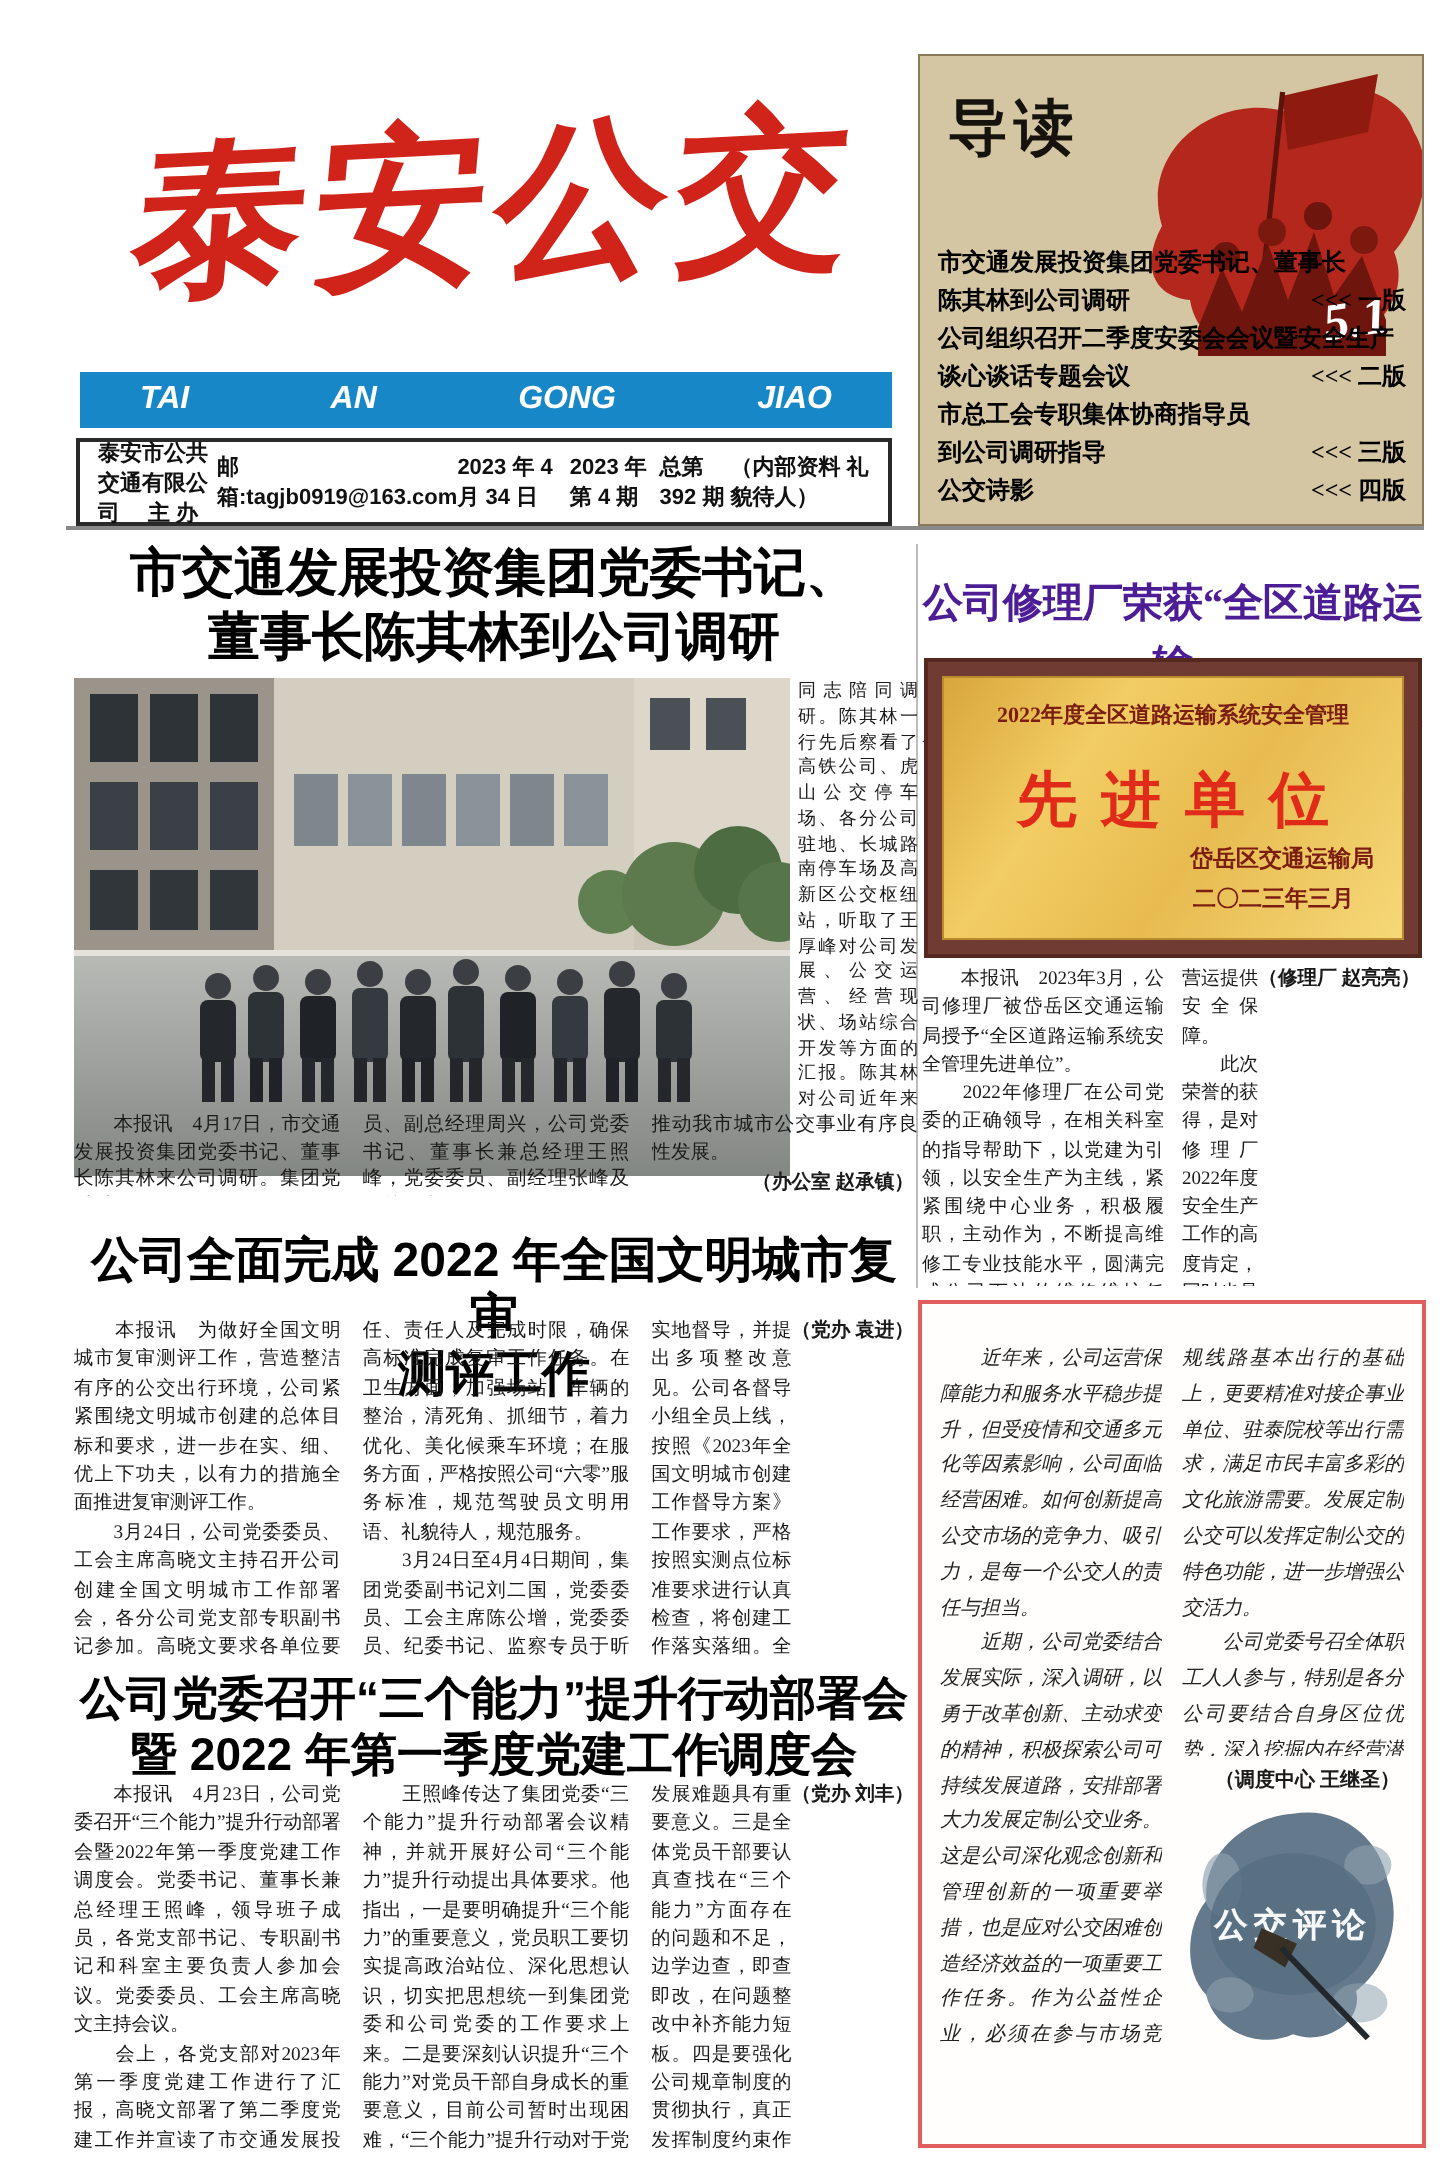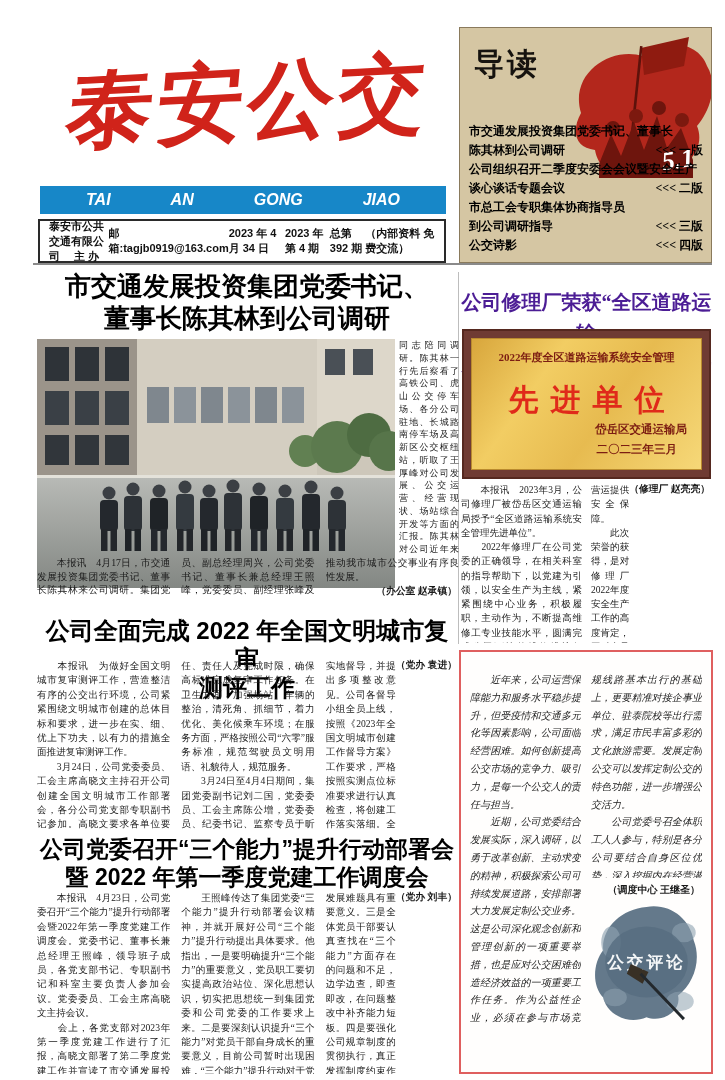--- a/index.html
+++ b/index.html
@@ -5,21 +5,21 @@
   * { margin:0; padding:0; box-sizing:border-box; }
   body { background:#e8e8e8; font-family:"Liberation Serif","DejaVu Serif",serif; }
   .page { position:relative; width:725px; height:1080px; background:#ffffff; overflow:hidden; color:#1a1a1a; margin:0 auto; }
 
   
   .masthead { position:absolute; left:48px; top:22px; width:400px; height:160px;
     display:flex; align-items:center; justify-content:center;
     color:#d0231a; font-family:"DejaVu Sans", cursive; font-size:86px; font-weight:bold;
     transform:skewX(-8deg) rotate(-3deg); letter-spacing:4px; white-space:nowrap; }
   .pinyin-bar { position:absolute; left:40px; top:186px; width:406px; height:28px; background:#1787c8;
-    color:#fff; display:flex; align-items:center; justify-content:space-between; padding:0 46px;
+    color:#fff; display:flex; align-items:center; justify-content:space-between; padding:0 30px;
     font-family:"Liberation Sans","DejaVu Sans",sans-serif; font-style:italic; font-weight:bold; font-size:16px; }
   .info-box { position:absolute; left:38px; top:219px; width:408px; height:44px; border:2px solid #2a2a2a;
     font-family:"Liberation Sans","DejaVu Sans",sans-serif; font-weight:bold; font-size:11px;
     padding:4px 9px; display:flex; flex-direction:row; justify-content:space-around; color:#111; }
   .info-row { display:flex; justify-content:space-between; align-items:center; }
   .info-row .sp { margin-right:14px; }
 
   
   .guide-box { position:absolute; left:459px; top:27px; width:253px; height:236px;
     background:#d5c6a3; border:1px solid #8a7a5c; overflow:hidden; }
@@ -104,21 +104,21 @@
 
   <div class="info-box">
     <div class="info-row">
       <span><span class="sp">泰安市公共交通有限公司</span><span>主  办</span></span>
       <span>邮箱:tagjb0919@163.com</span>
     </div>
     <div class="info-row">
       <span>2023 年 4 月 34 日</span>
       <span>2023 年第 4 期</span>
       <span>总第 392 期</span>
-      <span>（内部资料  免费交流）</span>
+      <span>（内部资料  礼貌待人）</span>
     </div>
   </div>
 
   <div class="guide-box">
     <svg class="guide-illu" width="170" height="185" viewBox="0 0 170 185">
       <path d="M40 85 C28 45 70 18 102 28 C122 8 158 14 166 38 C178 58 168 84 156 98 C166 122 142 148 116 140 C90 158 58 148 54 122 C34 120 30 103 40 85 Z" fill="#b3271c"></path>
       <polygon points="100,20 148,9 143,38 103,47" fill="#8f1b10"></polygon>
       <rect x="99" y="18" width="2.6" height="96" fill="#5d120b" transform="rotate(6 100 18)"></rect>
       <path d="M58 136 L70 106 L80 128 L93 94 L103 122 L116 88 L126 120 L140 100 L152 132 L152 150 L58 150 Z" fill="#6e150d"></path>
       <circle cx="72" cy="100" r="7" fill="#6e150d"></circle>

